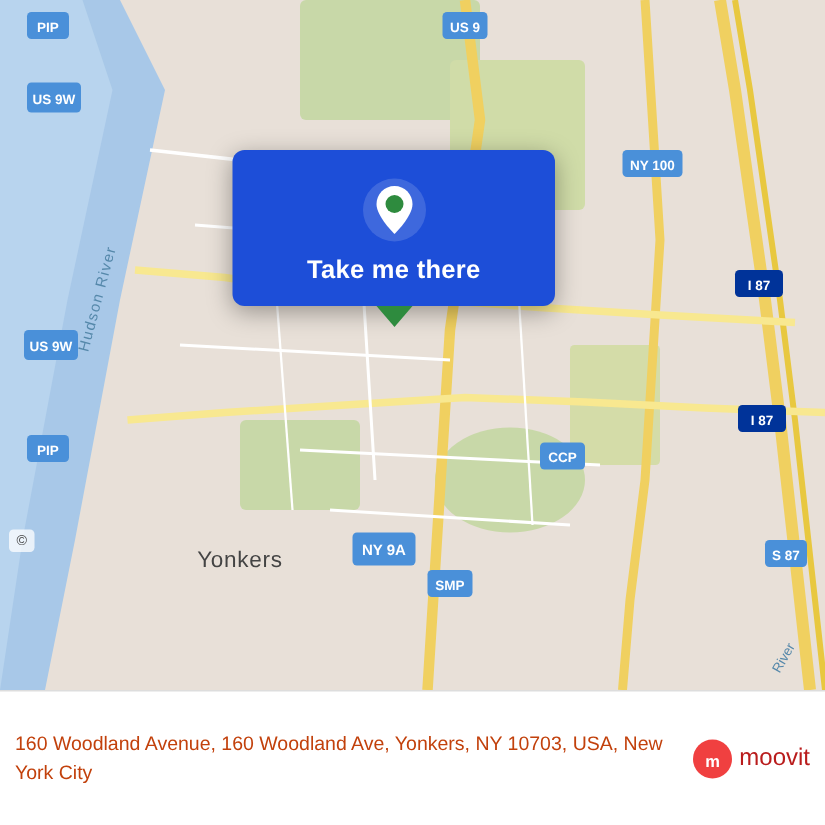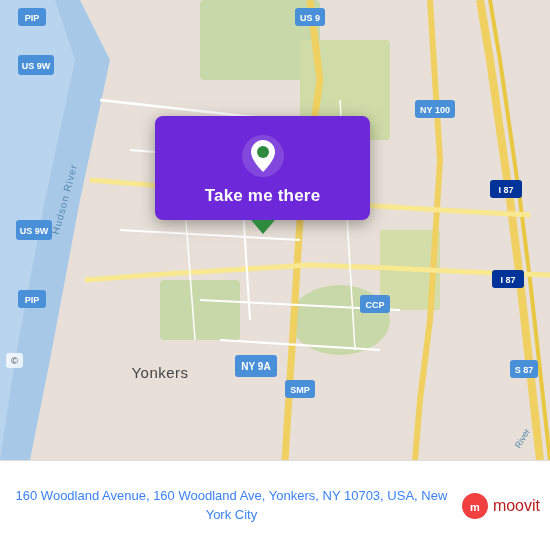--- a/index.html
+++ b/index.html
@@ -23,24 +23,24 @@
     #map-svg {
       width: 100%;
       height: 100%;
       position: absolute;
       top: 0; left: 0;
     }
 
     
     #popup-card {
       position: absolute;
-      top: 116px;
+      top: 100px;
       left: 155px;
       width: 215px;
-      background: #6d28d9;
+      background: #1d4ed8;
       border-radius: 8px;
       display: flex;
       flex-direction: column;
       align-items: center;
       padding: 18px 20px 14px 20px;
       box-shadow: 0 4px 16px rgba(0,0,0,0.35);
       cursor: pointer;
     }
 
     #popup-card::after {
@@ -75,24 +75,23 @@
       background: #ffffff;
       display: flex;
       align-items: center;
       padding: 0 10px;
       border-top: 1px solid #ddd;
       gap: 8px;
     }
 
     #address-text {
       font-size: 13px;
-      color: #3b82f6;
+      color: #c2410c;
       line-height: 1.4;
       flex: 1;
-      text-align: center;
     }
 
     #moovit-logo {
       display: flex;
       align-items: center;
       gap: 4px;
       flex-shrink: 0;
     }
 
     #moovit-icon {

